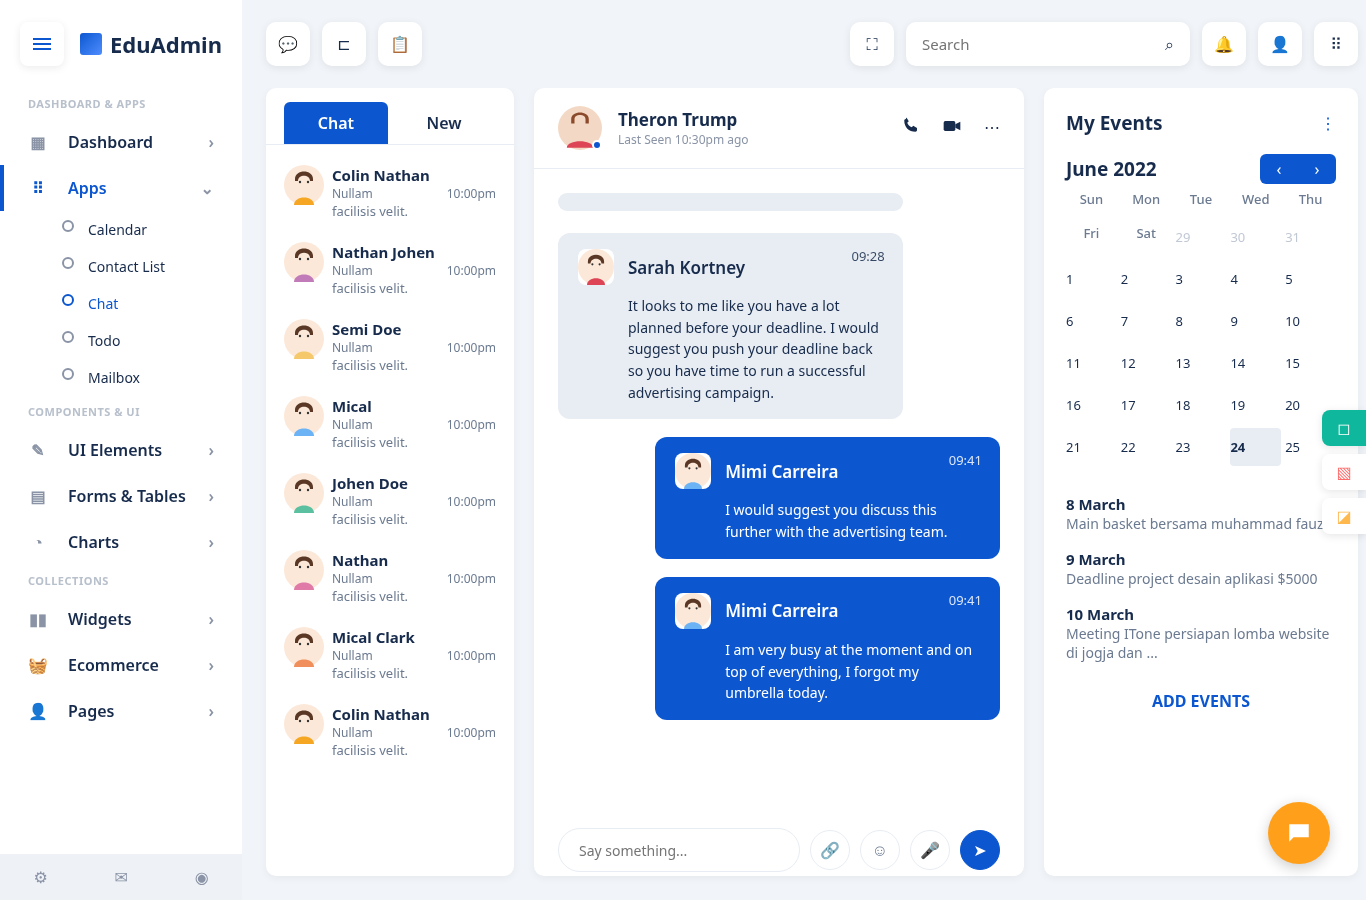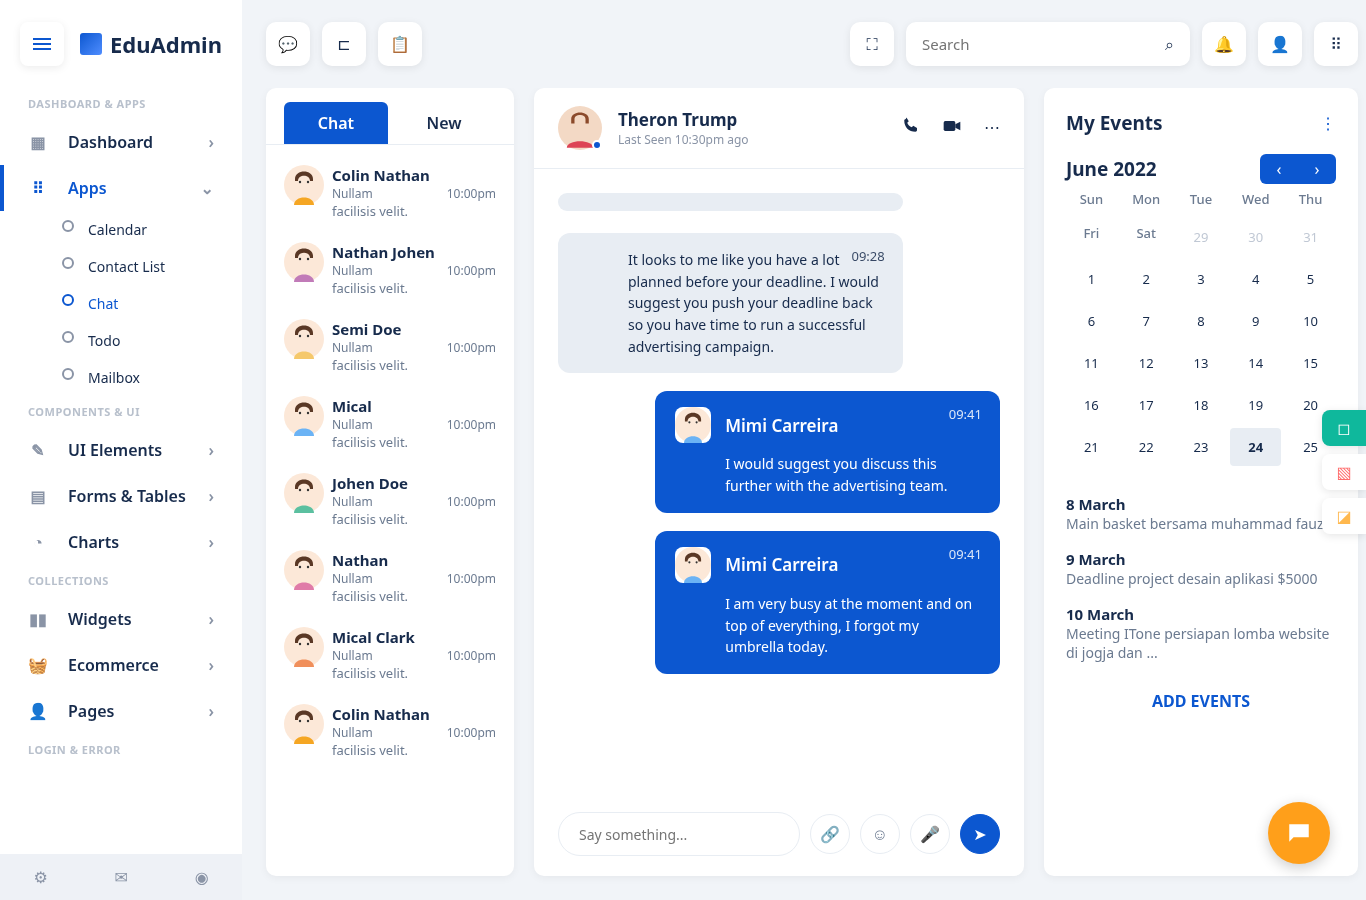--- a/index.html
+++ b/index.html
@@ -57,36 +57,36 @@
 .chat-head .acts span{cursor:pointer}
 .chat-body{flex:1;overflow-y:auto;padding:24px 24px 0}
 .msg{max-width:78%;background:#e8edf3;border-radius:12px;padding:16px 20px;margin-bottom:18px;position:relative}
 .msg.out{background:#0c57d0;color:#fff;margin-left:auto}
 .msg .mhead{display:flex;align-items:center;gap:14px;margin-bottom:10px}
 .msg .mava{width:36px;height:36px;border-radius:8px;overflow:hidden;background:#fff}
 .msg .mname{font-weight:600;font-size:17px}
 .msg .mtime{position:absolute;top:14px;right:18px;font-size:13px;opacity:.85}
 .msg .mtext{font-size:14px;line-height:1.55;padding-left:50px}
 .msg.in .mname{color:#172b4c}
-.chat-input{display:flex;align-items:center;gap:10px;padding:14px 24px 20px}
+.chat-input{display:flex;align-items:center;gap:10px;padding:14px 24px 4px}
 .ci-field{flex:1;background:#fff;border:1px solid #e8edf3;border-radius:28px;height:44px;display:flex;align-items:center;padding:0 20px}
 .ci-field input{border:0;outline:0;flex:1;font-size:14px}
 .ci-btn{width:40px;height:40px;border-radius:50%;border:1px solid #e8edf3;background:#fff;display:flex;align-items:center;justify-content:center;cursor:pointer;color:#6b7a90}
 .ci-send{background:#0c57d0;border-color:#0c57d0;color:#fff}
 .events{width:314px;padding:22px}
 .ev-head{display:flex;align-items:center;justify-content:space-between;margin-bottom:18px}
 .ev-head h3{font-size:19px;color:#172b4c}
 .ev-head .more{color:#0c57d0;cursor:pointer}
 .cal-head{display:flex;align-items:center;justify-content:space-between;}
 .cal-head .mo{font-weight:700;font-size:19px}
 .cal-nav{background:#0c57d0;border-radius:6px;display:flex}
 .cal-nav span{width:38px;height:30px;display:flex;align-items:center;justify-content:center;color:#fff;cursor:pointer}
 .cal-grid{display:grid;grid-template-columns:repeat(5,1fr);gap:4px;font-size:13px}
 .cal-grid .dow{text-align:center;color:#6b7a90;font-weight:500;padding:6px 0}
-.cal-grid .day{text-align:center;padding:10px 0;cursor:pointer;border-radius:4px}
+.cal-grid .day{text-align:left;padding:10px 0;cursor:pointer;border-radius:4px}
 .cal-grid .day.muted{color:#c0c8d4}
 .cal-grid .day.today{background:#e8edf3;font-weight:700}
 .ev-list{margin-top:28px}
 .ev-item{margin-bottom:16px}
 .ev-item .d{font-weight:700;font-size:15px}
 .ev-item .t{font-size:14px;color:#6b7a90}
 .add-ev{text-align:center;color:#0c57d0;font-weight:700;margin-top:12px;cursor:pointer}
 .side-tools{position:fixed;right:0;top:410px;display:flex;flex-direction:column;gap:8px}
 .side-tools span{width:44px;height:36px;background:#fff;border-radius:8px 0 0 8px;box-shadow:0 2px 8px rgba(0,0,0,.1);display:flex;align-items:center;justify-content:center;cursor:pointer}
 .fab{position:fixed;bottom:36px;right:36px;width:62px;height:62px;border-radius:50%;background:#ff9f1a;display:flex;align-items:center;justify-content:center;color:#fff;cursor:pointer;box-shadow:0 4px 14px rgba(0,0,0,.2)}
@@ -160,21 +160,20 @@
       <div class="nav-item">
           <span class="ico">🧺</span>
           <span>Ecommerce</span>
           <span class="chev">›</span>
         </div>
       <div class="nav-item">
           <span class="ico">👤</span>
           <span>Pages</span>
           <span class="chev">›</span>
         </div>
-      <div class="nav-sec">LOGIN &amp; ERROR</div>
     </nav>
     <div class="sb-bottom">
       <span>⚙</span>
       <span>✉</span>
       <span>◉</span>
     </div>
   </aside>
 
   <div class="main">
     <div class="topbar">
@@ -369,20 +368,31 @@
                   <rect x="2" y="6" width="14" height="12" rx="2"></rect>
                   <path d="M16 10l6-3v10l-6-3z"></path>
                 </svg></span>
             <span>⋯</span>
           </div>
         </div>
         <div class="chat-body" id="chat-body">
             <div class="msg in" style="height:18px;padding:8px 20px;margin-bottom:22px"></div>
             <div class="msg in">
               <span class="mtime">09:28</span>
+              <div class="mhead">
+                <div class="mava"><svg viewBox="0 0 40 40">
+                    <circle cx="20" cy="20" r="20" fill="#fce8d8"></circle>
+                    <path d="M10 40c0-10 20-10 20 0z" fill="#d45"></path>
+                    <circle cx="20" cy="16" r="9" fill="#fce8d8"></circle>
+                    <path d="M11 14c0-10 18-10 18 0v2h-3c0-7-12-7-12 0h-3z" fill="#5a3825"></path>
+                    <circle cx="16" cy="17" r="1.2" fill="#333"></circle>
+                    <circle cx="24" cy="17" r="1.2" fill="#333"></circle>
+                  </svg></div>
+                <span class="mname">Sarah Kortney</span>
+              </div>
               <div class="mtext">It looks to me like you have a lot planned before your deadline. I would suggest you push your deadline back so you have time to run a successful advertising campaign.</div>
             </div>
             <div class="msg out">
               <span class="mtime">09:41</span>
               <div class="mhead">
                 <div class="mava"><svg viewBox="0 0 40 40">
                     <circle cx="20" cy="20" r="20" fill="#fce8d8"></circle>
                     <path d="M10 40c0-10 20-10 20 0z" fill="#6bb3f5"></path>
                     <circle cx="20" cy="16" r="9" fill="#fce8d8"></circle>
                     <path d="M11 14c0-10 18-10 18 0v2h-3c0-7-12-7-12 0h-3z" fill="#5a3825"></path>

